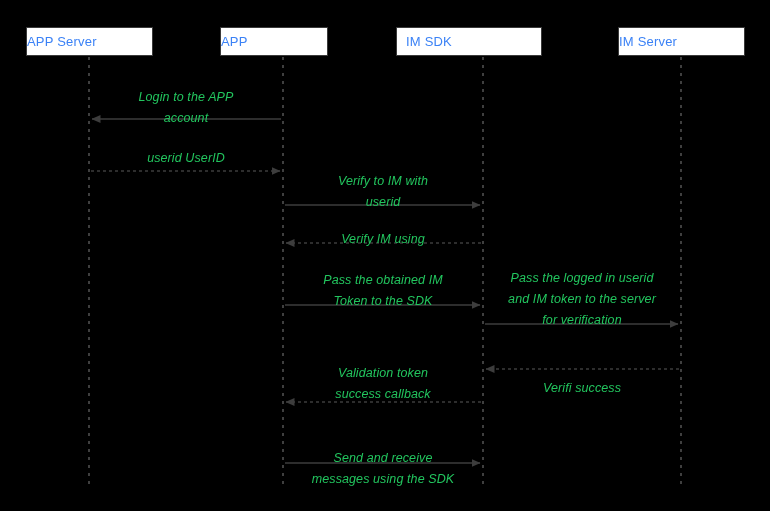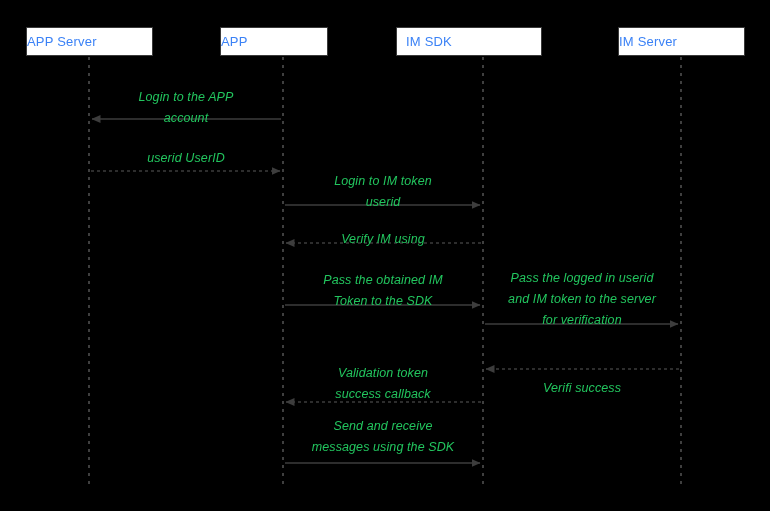--- a/index.html
+++ b/index.html
@@ -85,27 +85,27 @@
         <span>IM SDK</span>
       </div>
       <div class="participant-box" style="left: 618px; top: 27px; width: 127px; height: 29px;">
         <span>IM Server</span>
       </div>
     </div>
   <div id="labels">
       <div class="msg-label" style="left: 89px; width: 194px; top: 87px;">Login to the APP
 account</div>
       <div class="msg-label" style="left: 89px; width: 194px; top: 148px;">userid UserID</div>
-      <div class="msg-label" style="left: 283px; width: 200px; top: 171px;">Login to IM token
+      <div class="msg-label" style="left: 283px; width: 200px; top: 171px;">Verify to IM with
 userid</div>
       <div class="msg-label" style="left: 283px; width: 200px; top: 229px;">Verify IM using</div>
       <div class="msg-label" style="left: 283px; width: 200px; top: 270px;">Pass the obtained IM
 Token to the SDK</div>
       <div class="msg-label" style="left: 483px; width: 198px; top: 268px;">Pass the logged in userid
 and IM token to the server
 for verification</div>
       <div class="msg-label" style="left: 483px; width: 198px; top: 351px; margin-top: 27px;">Verifi success</div>
       <div class="msg-label" style="left: 283px; width: 200px; top: 363px;">Validation token
 success callback</div>
-      <div class="msg-label" style="left: 283px; width: 200px; top: 416px;">Send and receive
+      <div class="msg-label" style="left: 283px; width: 200px; top: 448px;">Send and receive
 messages using the SDK</div>
     </div>
 </div>
 
 </body></html>

